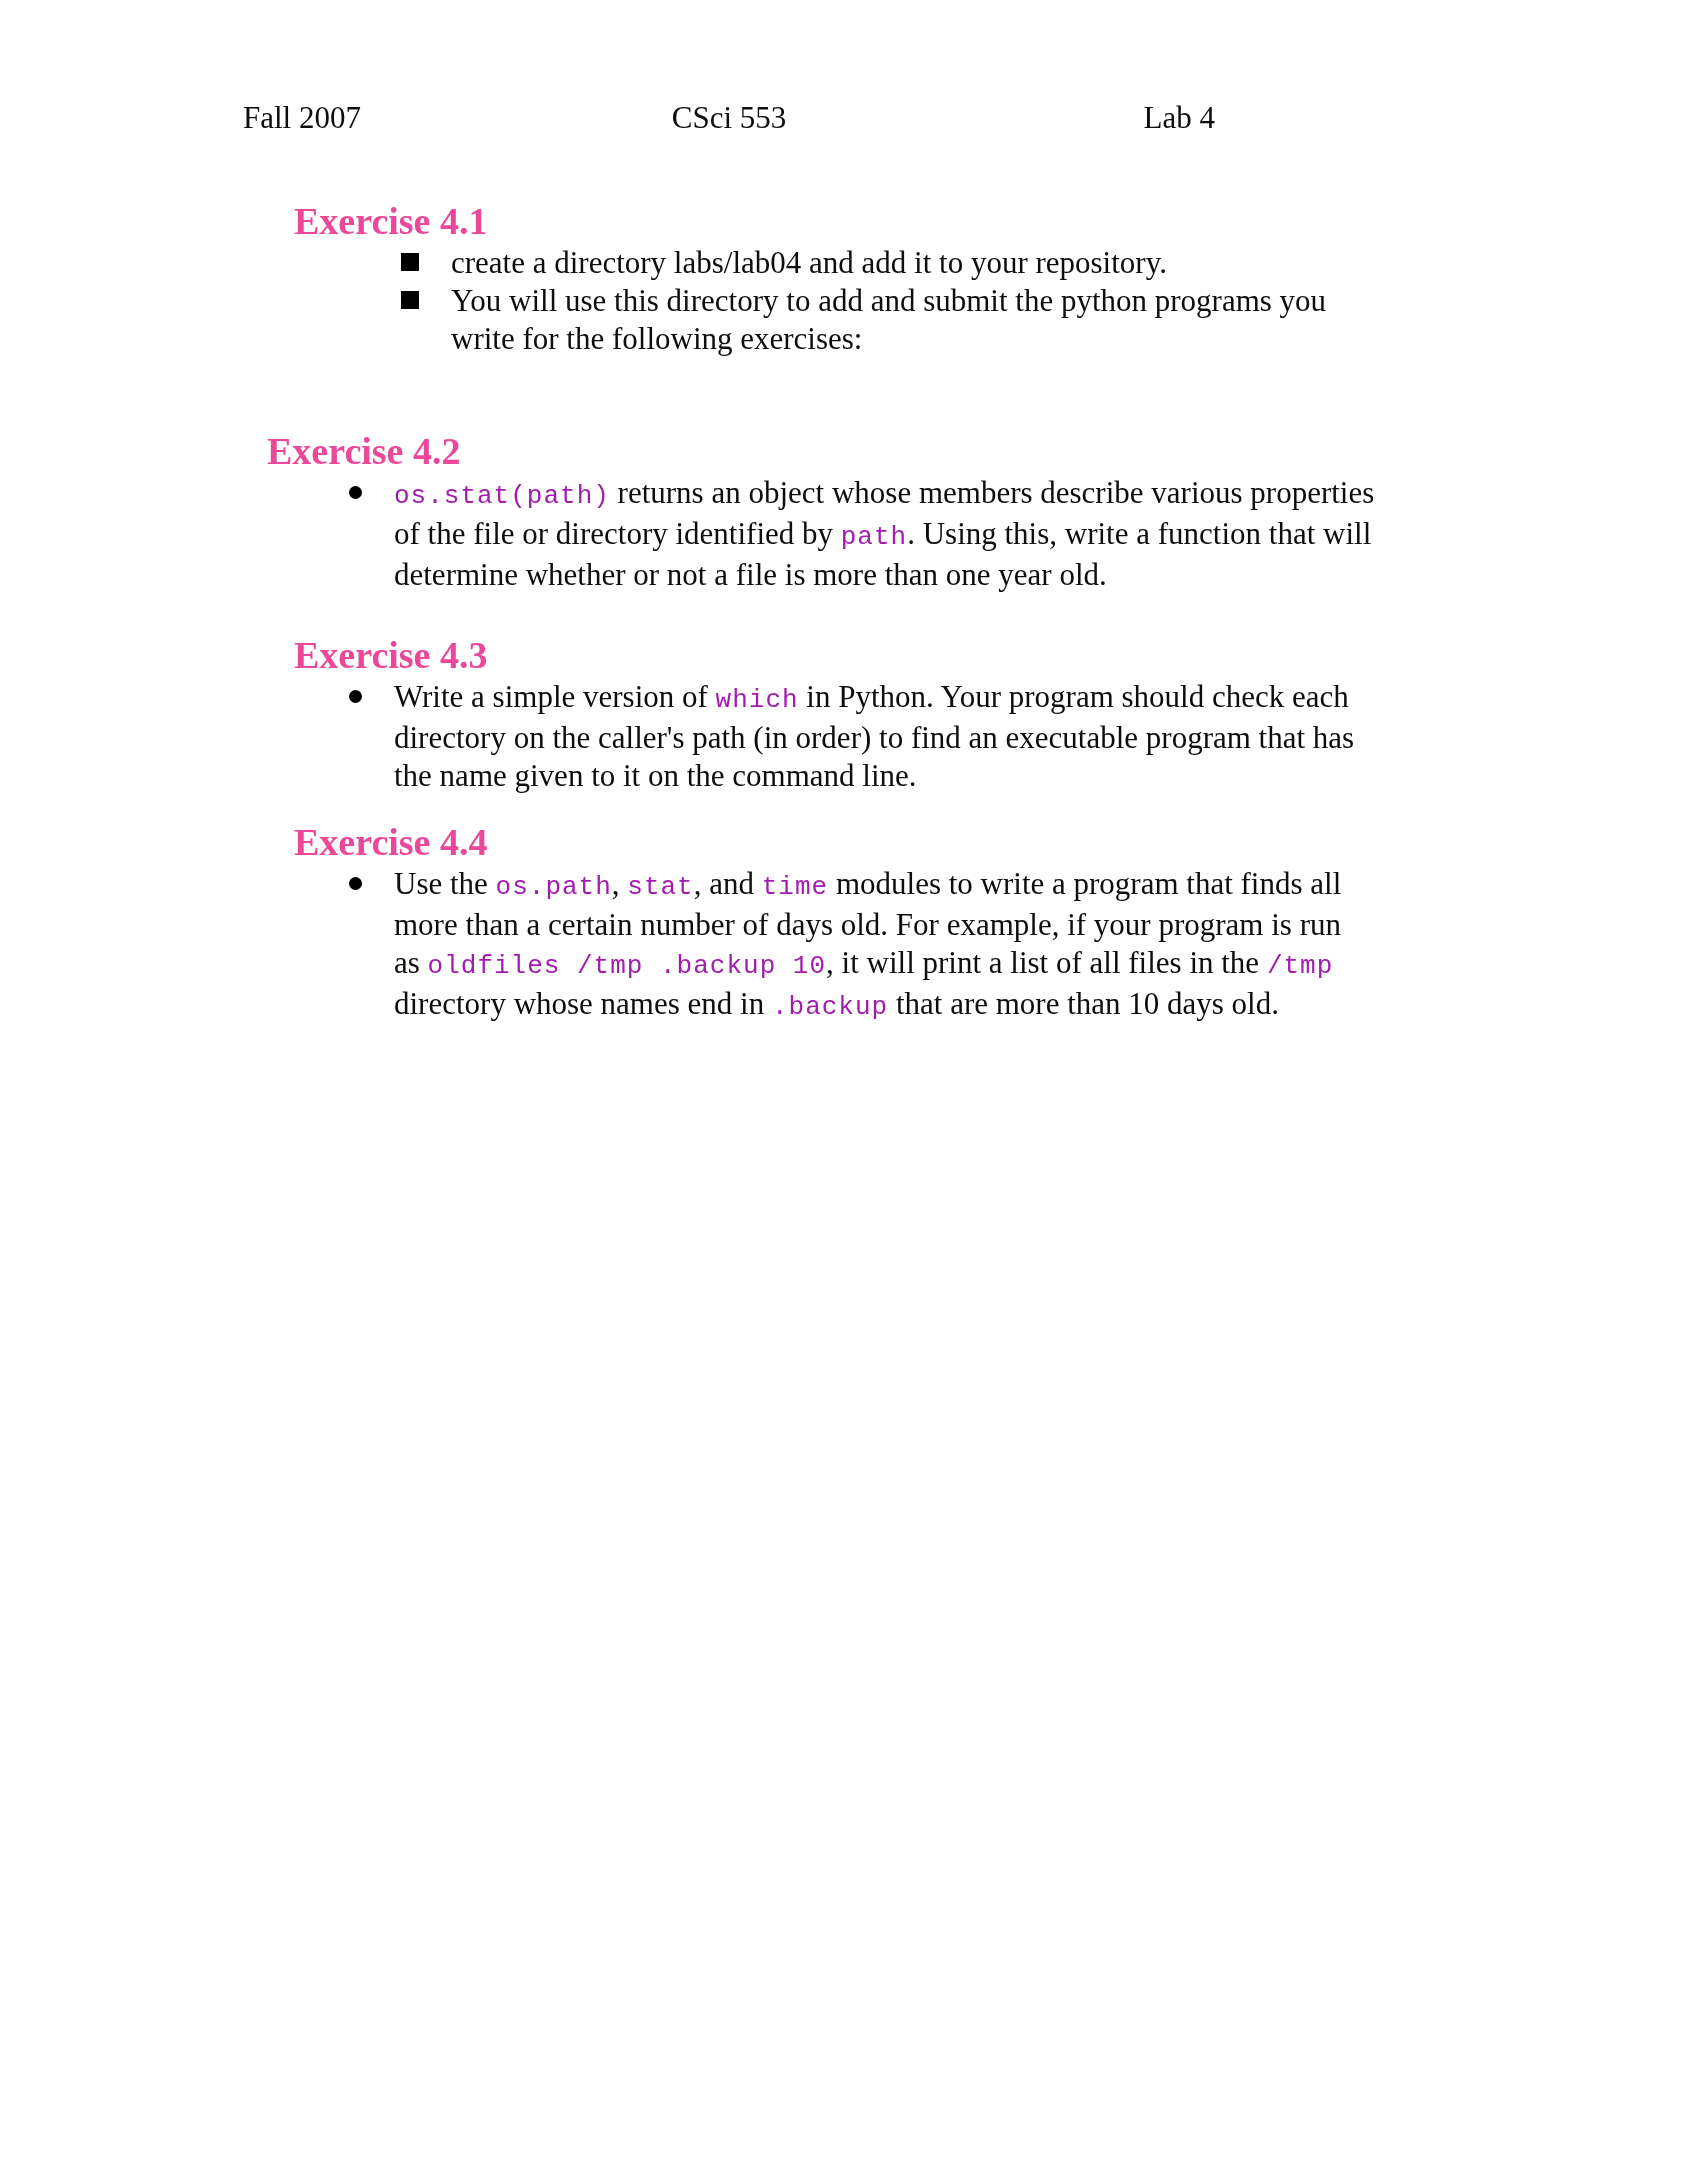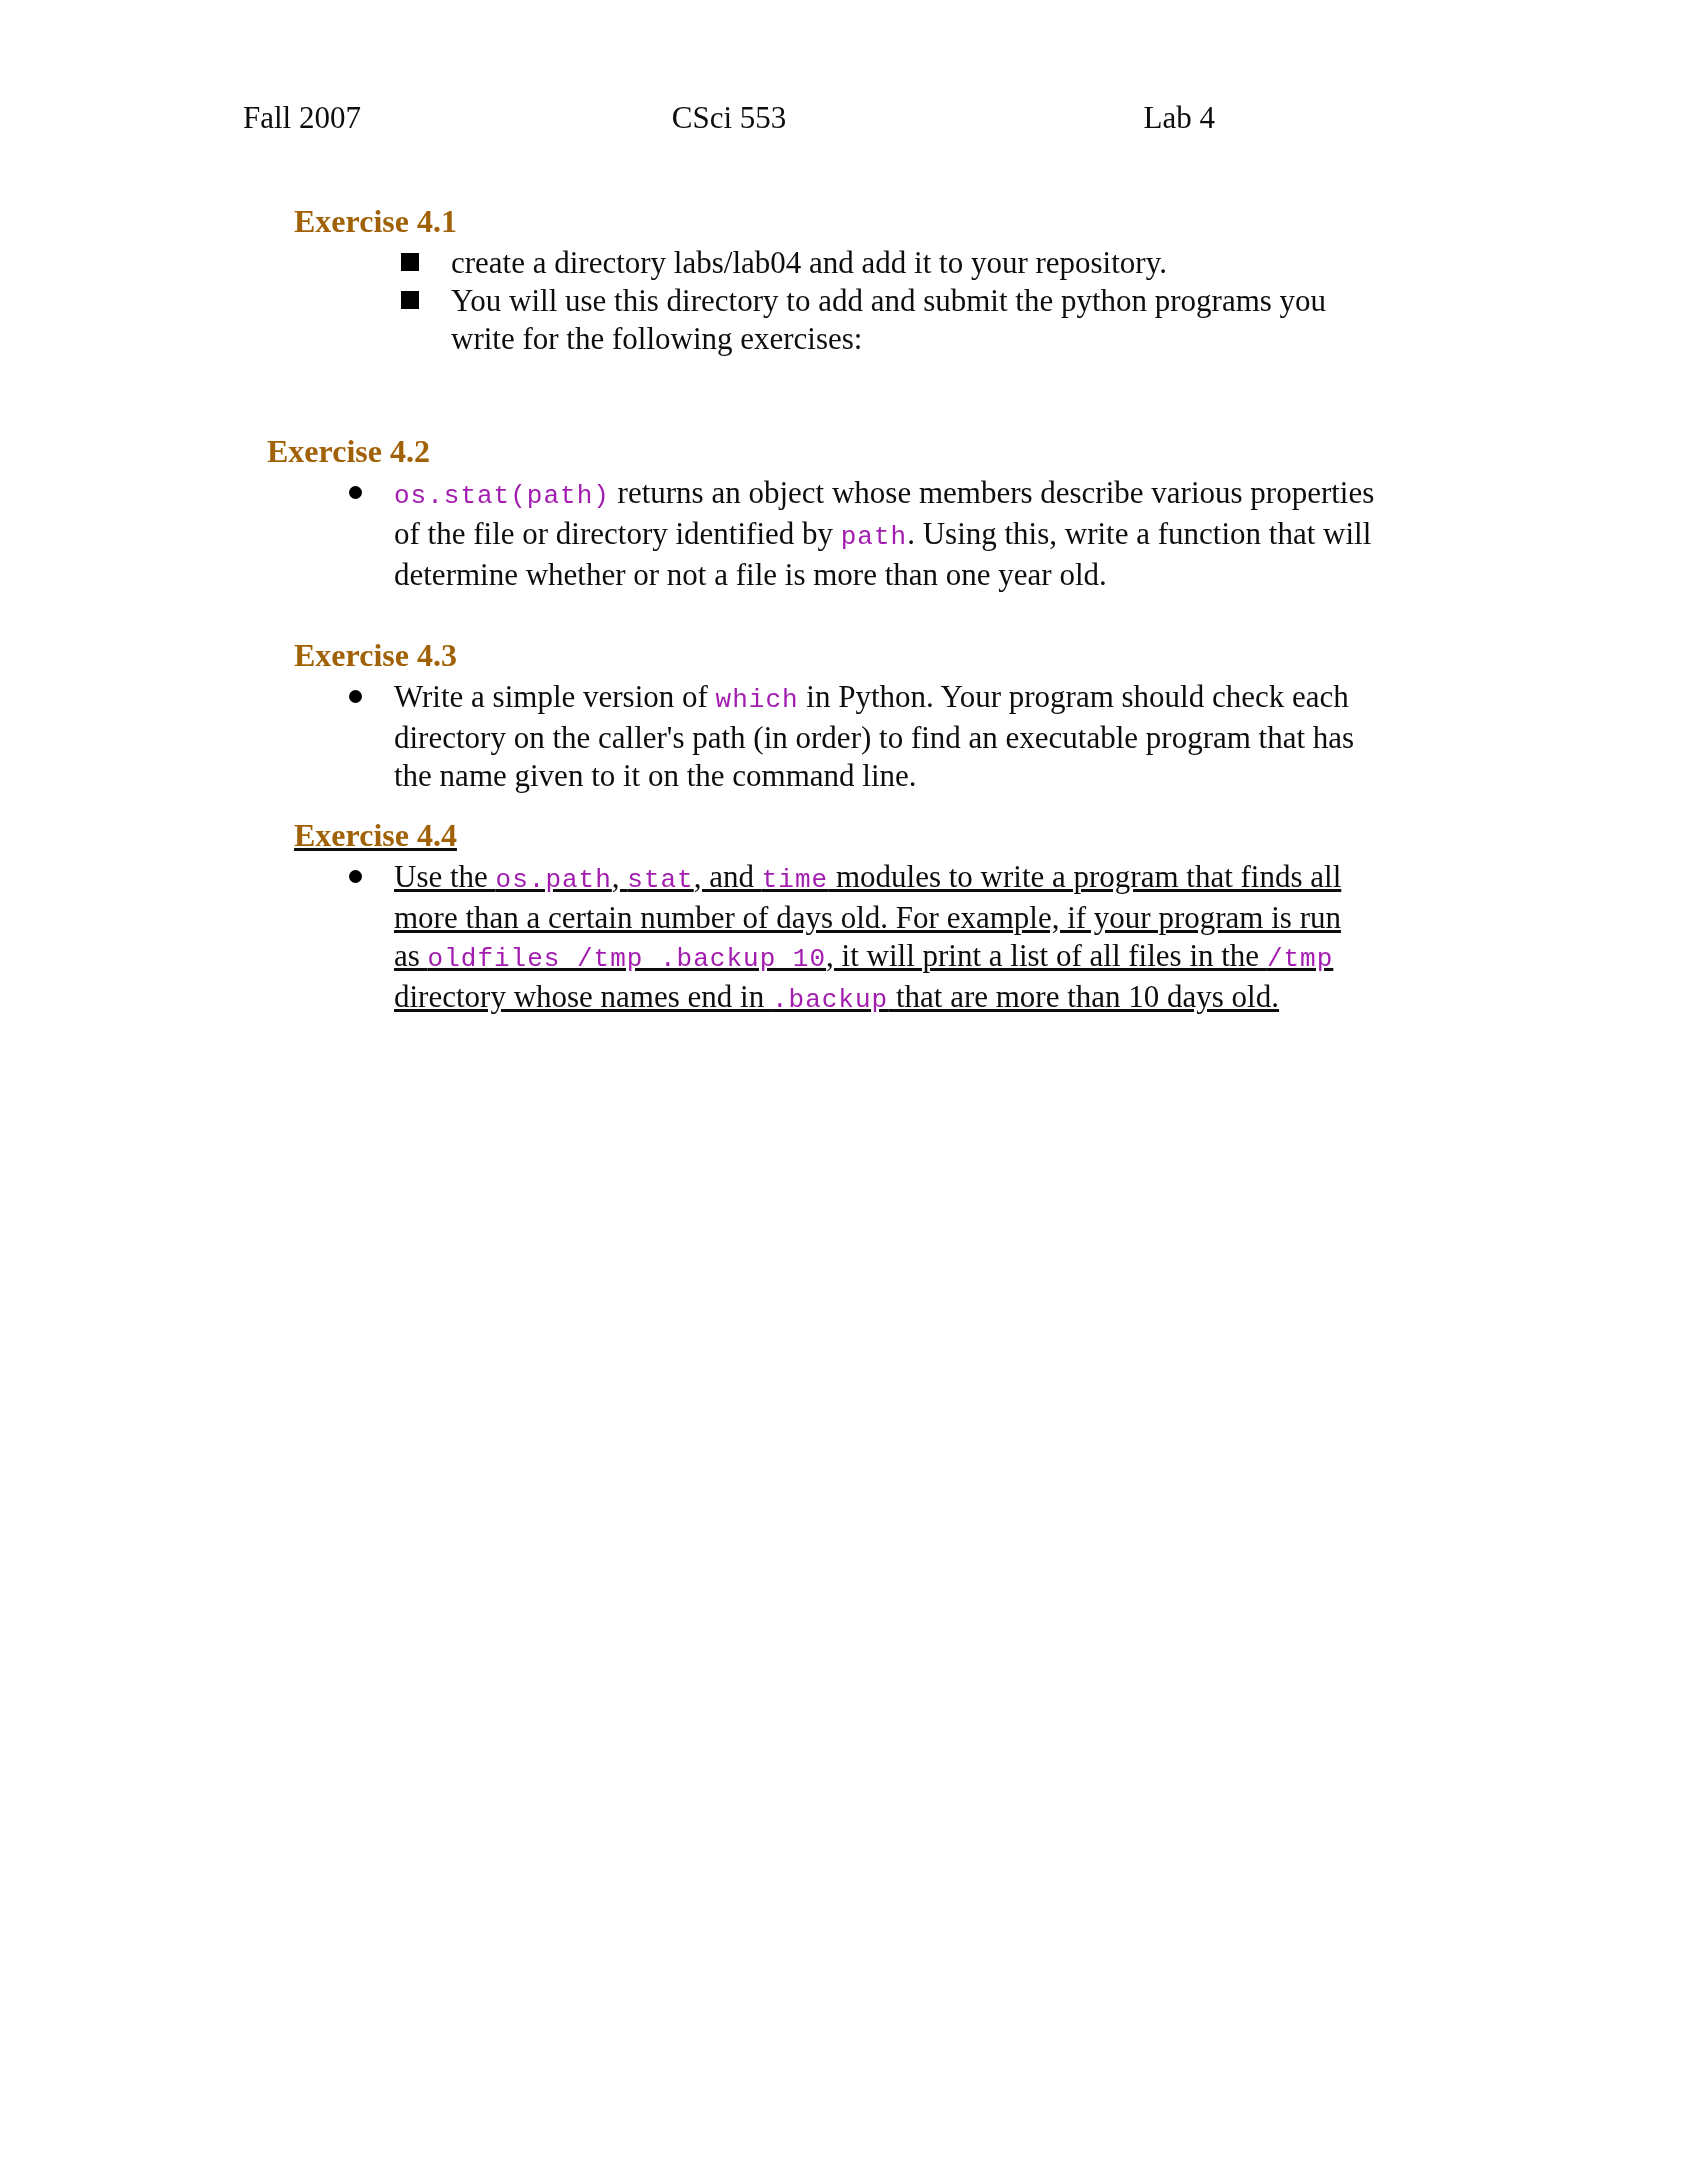--- a/index.html
+++ b/index.html
@@ -24,29 +24,29 @@
   }
   .doc-header .h-left   { flex: 1; text-align: left; }
   .doc-header .h-center { flex: 1; text-align: center; }
   .doc-header .h-right  { flex: 1; text-align: right; }
 
   
   .section { }
   .section:nth-child(1) { margin-top: 65px; }
   .section:nth-child(2) { margin-top: 74px; }
   .section:nth-child(3) { margin-top: 42px; }
-  .section:nth-child(4) { margin-top: 21px; text-decoration: underline; }
+  .section:nth-child(4) { margin-top: 28px; }
 
   .section-title {
     font-weight: bold;
-    font-size: 32px;
+    font-size: 38px;
     line-height: 38px;
     margin-left: 51px;
     margin-bottom: 4px;
-    color: #a16207;
+    color: #ec4899;
   }
   .section:nth-child(2) .section-title { margin-left: 24px; }
 
   .list-item { display: flex; align-items: flex-start; }
 
   
   .list-square .list-item { padding-left: 158px; }
   .list-square .bullet {
     width: 18px; height: 18px;
     background: #000;

